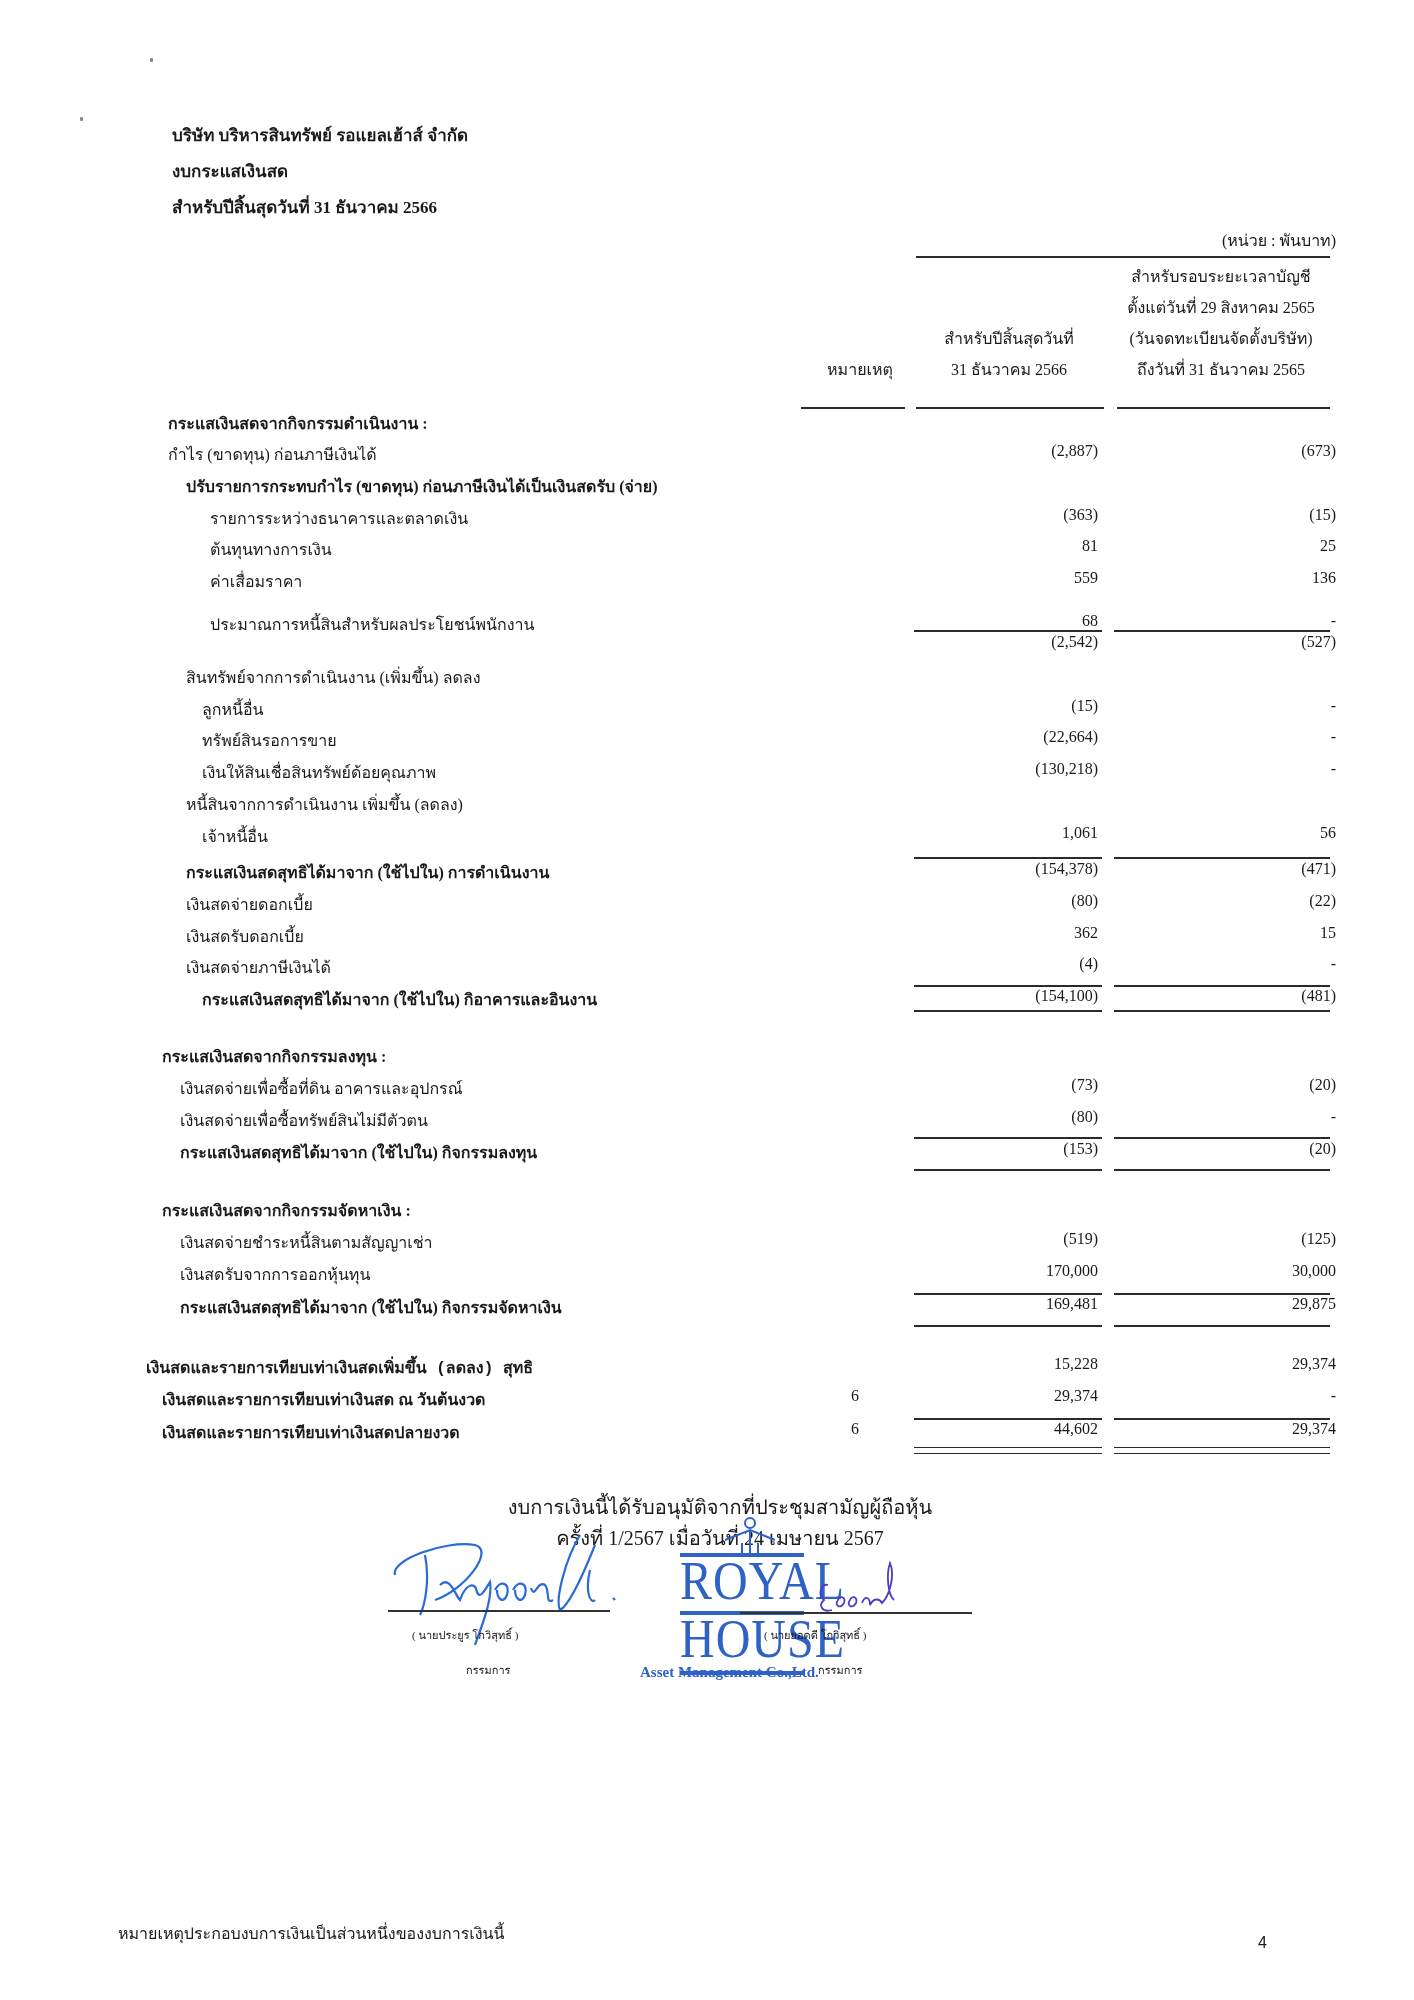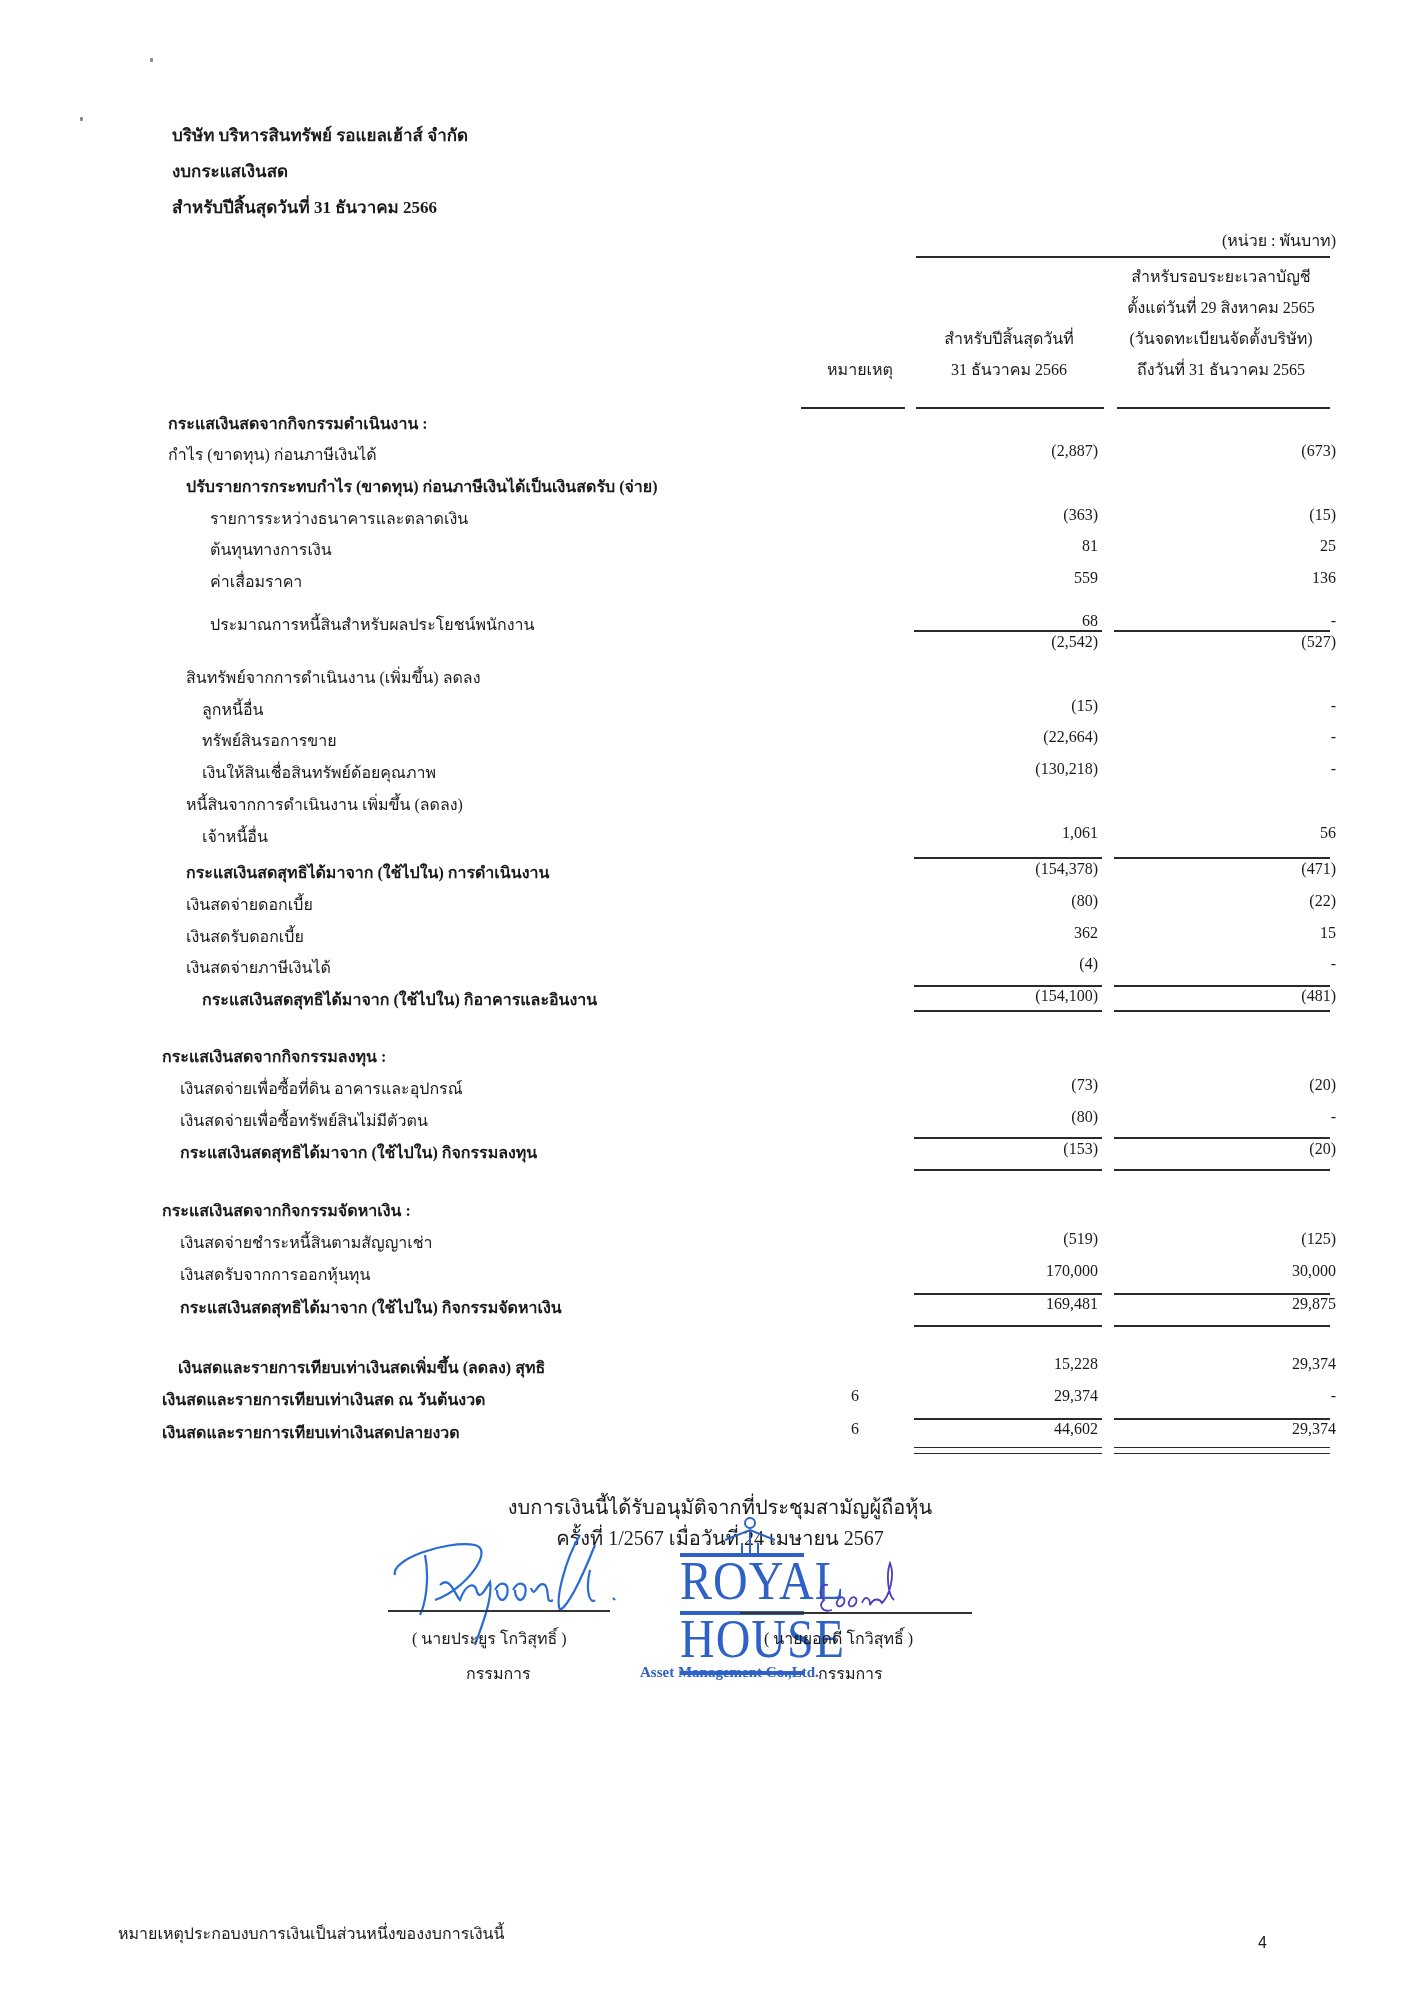--- a/index.html
+++ b/index.html
@@ -19,21 +19,21 @@
   .row .note { position: absolute; left: 845px; top: 0; width: 20px; text-align: center; }
   .row .v1 { position: absolute; right: 316px; top: 0; text-align: right; white-space: nowrap; }
   .row .v2 { position: absolute; right: 78px; top: 0; text-align: right; white-space: nowrap; }
   .ul1 { position: absolute; left: 914px; width: 188px; height: 1.5px; background: #2a2a2a; }
   .ul2 { position: absolute; left: 1114px; width: 216px; height: 1.5px; background: #2a2a2a; }
   .dbl1, .dbl2 { position: absolute; height: 5px; border-top: 1.5px solid #2a2a2a; border-bottom: 1.5px solid #2a2a2a; }
   .dbl1 { left: 914px; width: 188px; }
   .dbl2 { left: 1114px; width: 216px; }
   .approval { font-size: 20px; text-align: center; width: 600px; left: 420px; }
   .sig-line { position: absolute; height: 1.5px; background: #333; }
-  .sig-name { font-size: 16px; }
+  .sig-name { font-size: 11px; }
   .footer { left: 118px; top: 1921px; font-size: 16px; }
   .pageno { left: 1258px; top: 1934px; font-size: 16px; font-family: "Liberation Sans", sans-serif; }
   .logo-text { color: #2f62c6; font-family: "Liberation Serif", serif; }
   .speck { position: absolute; width: 3px; height: 4px; background: #888; border-radius: 1px; }
 </style>
 </head>
 <body>
 
 <div class="speck" style="left:150px;top:58px;"></div>
 <div class="speck" style="left:80px;top:117px;"></div>
@@ -217,21 +217,21 @@
       <span class="v1">170,000</span>
       <span class="v2">30,000</span>
     </div>
     <div class="row" style="top: 1295px;">
       <span class="label bold" style="left: 180px;">กระแสเงินสดสุทธิได้มาจาก (ใช้ไปใน) กิจกรรมจัดหาเงิน</span>
       <span class="note"></span>
       <span class="v1">169,481</span>
       <span class="v2">29,875</span>
     </div>
     <div class="row" style="top: 1355px;">
-      <span class="label bold" style="left: 178px;">เงินสดและรายการเทียบเท่าเงินสดเพิ่มขึ้น (ลดลง) สุทธิ</span>
+      <span class="label bold" style="left: 146px; font-family: Liberation Mono, monospace;">เงินสดและรายการเทียบเท่าเงินสดเพิ่มขึ้น (ลดลง) สุทธิ</span>
       <span class="note"></span>
       <span class="v1">15,228</span>
       <span class="v2">29,374</span>
     </div>
     <div class="row" style="top: 1387px;">
       <span class="label bold" style="left: 162px;">เงินสดและรายการเทียบเท่าเงินสด ณ วันต้นงวด</span>
       <span class="note">6</span>
       <span class="v1">29,374</span>
       <span class="v2">-</span>
     </div>

